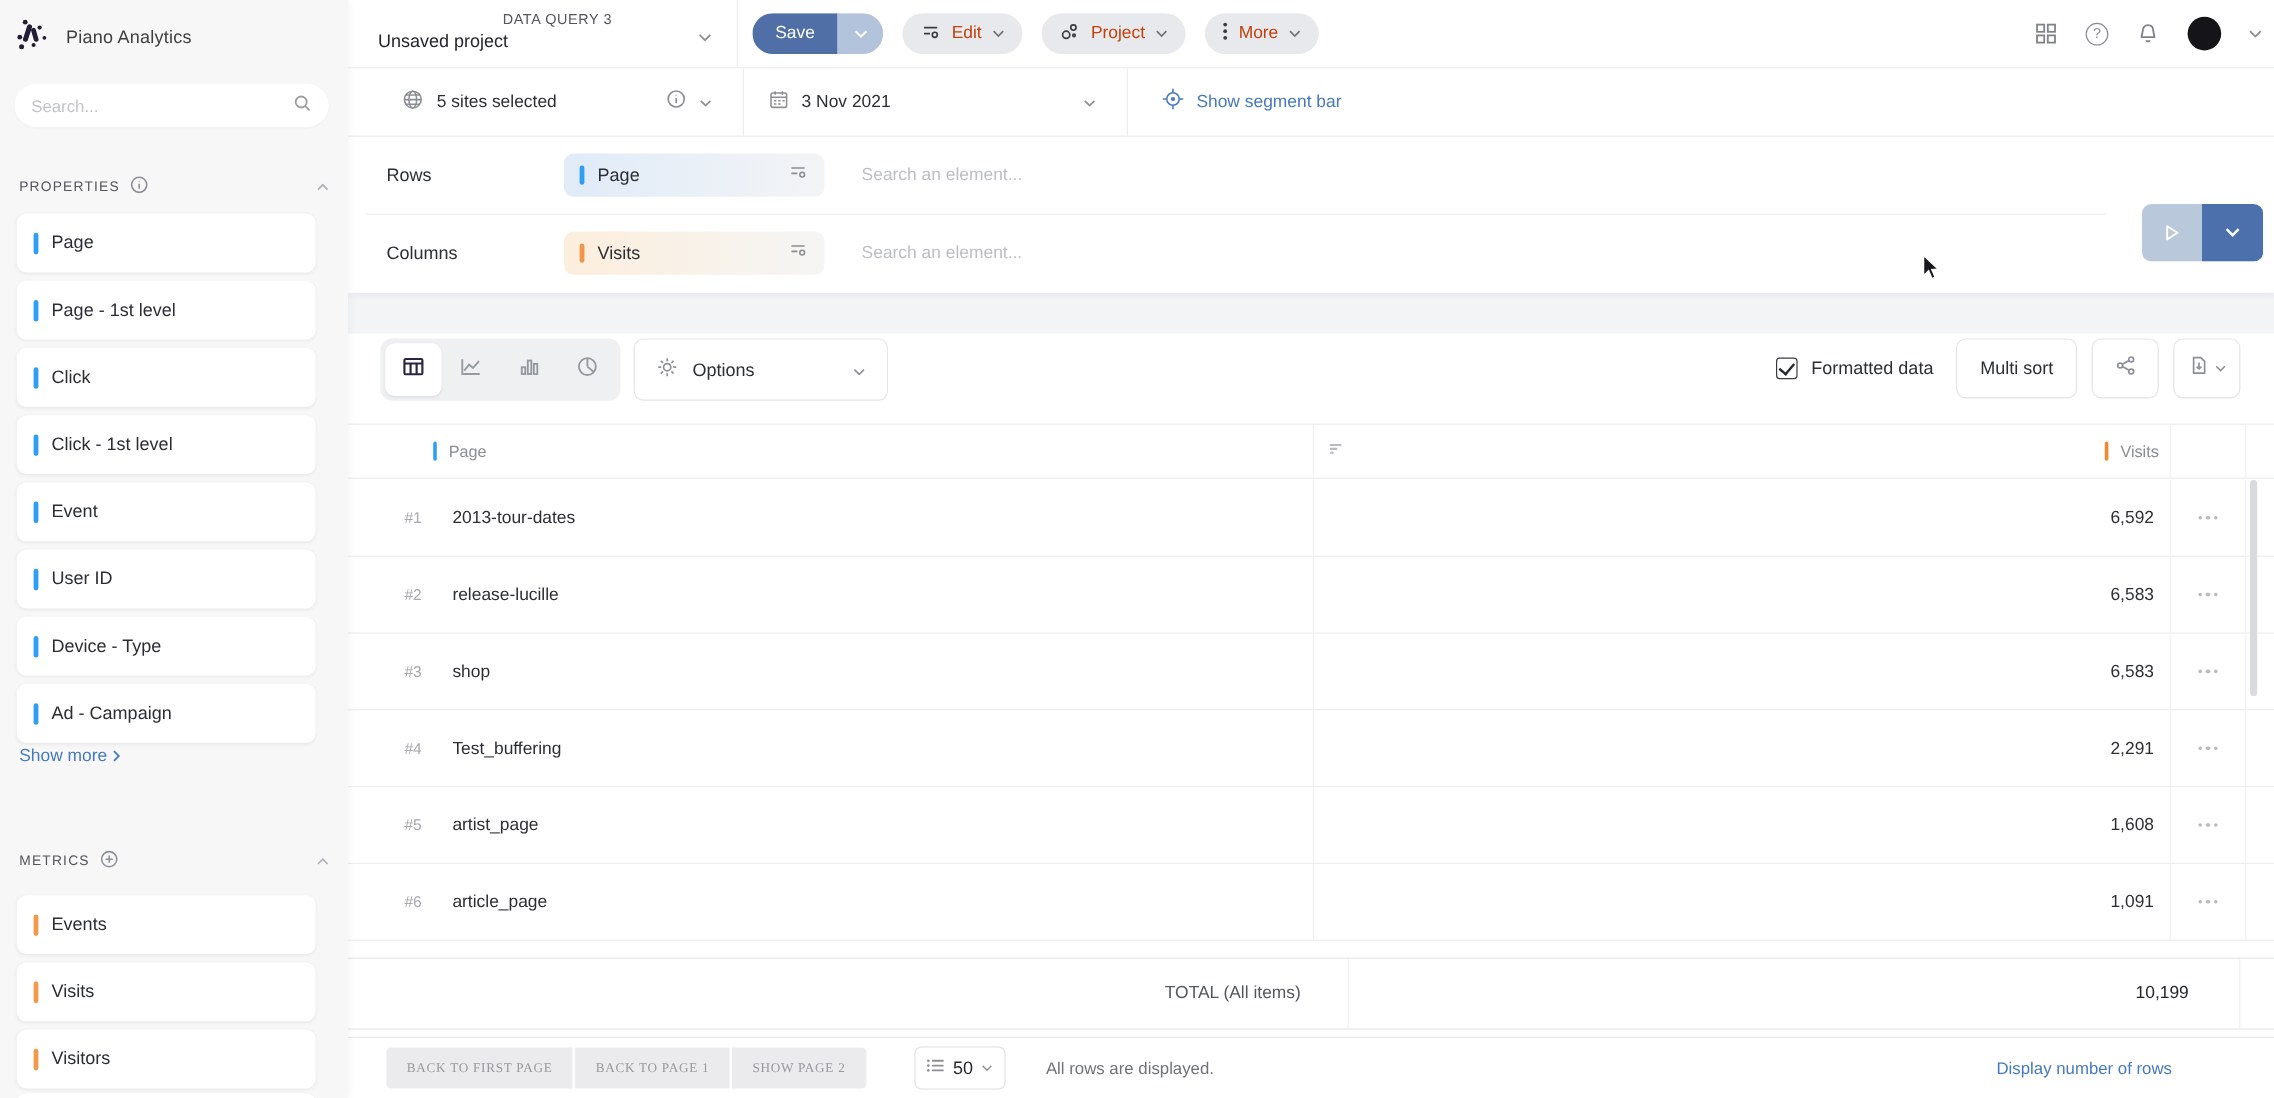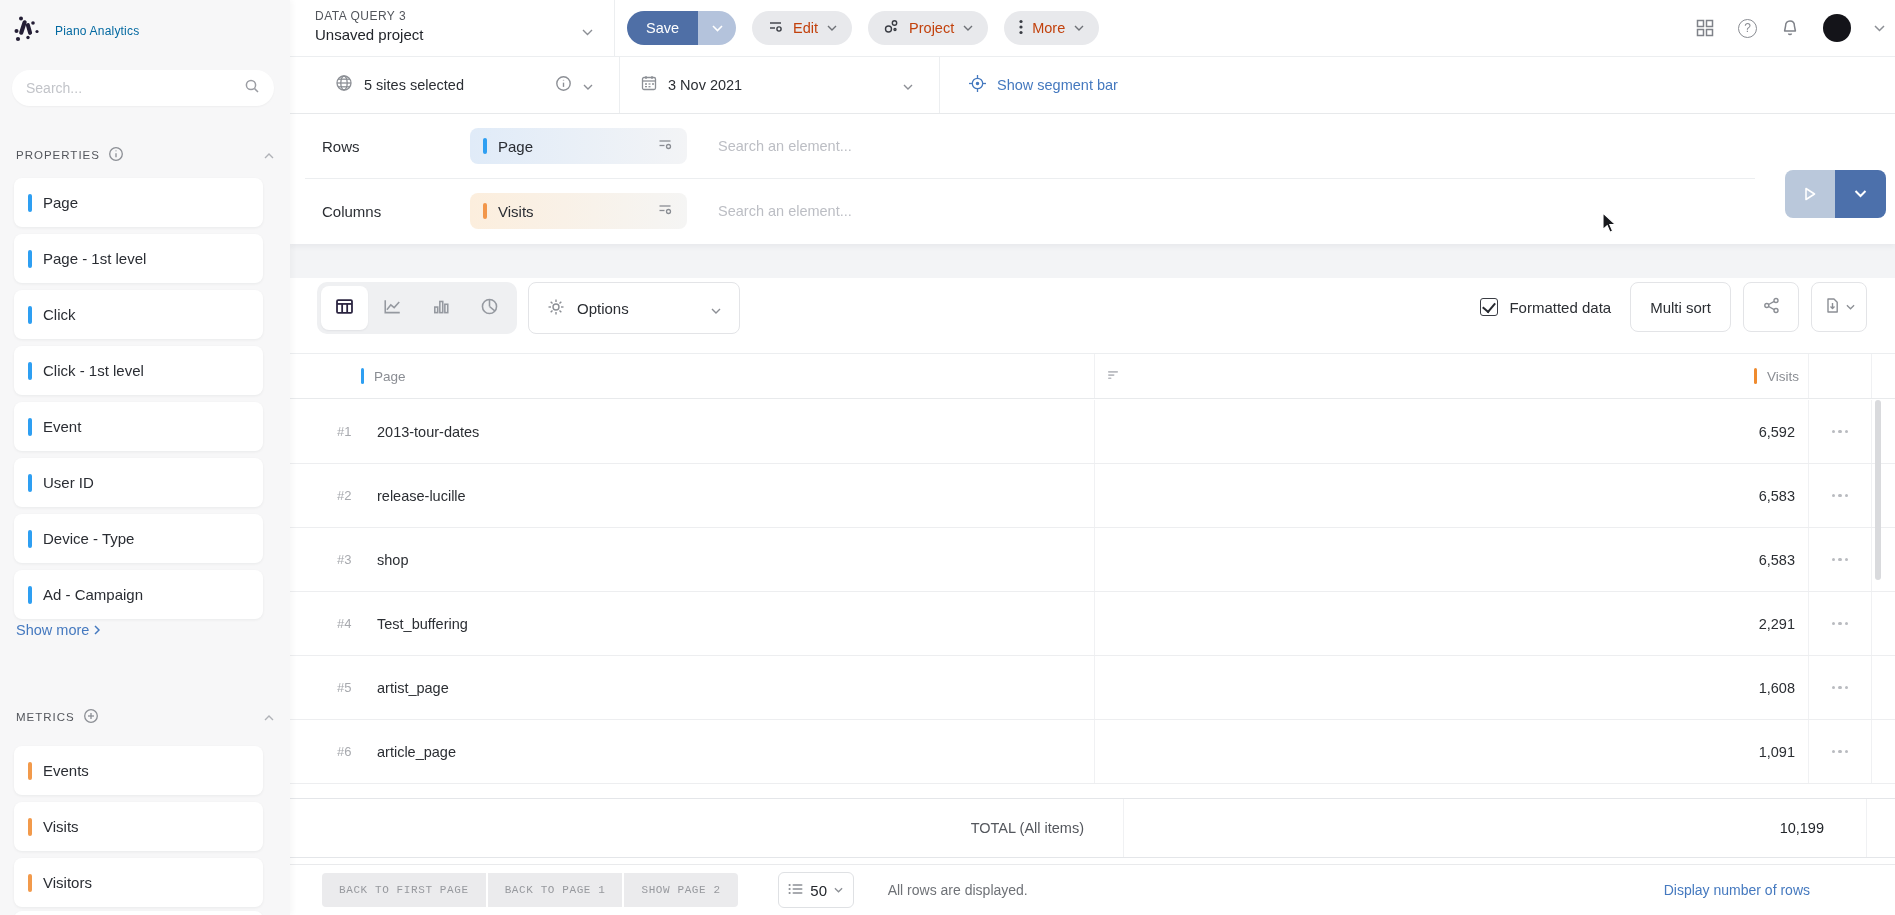--- a/index.html
+++ b/index.html
@@ -3,21 +3,21 @@
 <meta charset="utf-8">
 <style>
   * { margin:0; padding:0; box-sizing:border-box; }
   html,body { width:1895px; height:915px; overflow:hidden; }
   body { font-family:"Liberation Sans", sans-serif; background:#ffffff; color:#2b2e33; position:relative; }
 
   
   .sidebar { position:absolute; left:0; top:0; width:290px; height:915px; background:#f7f7f8;
              box-shadow:2px 0 6px rgba(20,20,30,.04); z-index:5; overflow:hidden; }
   .logo-row { display:flex; align-items:center; gap:13px; padding:12px 0 0 12px; height:50px; }
-  .logo-title { font-size:12px; color:#0369a1; letter-spacing:.2px; }
+  .logo-title { font-size:15px; color:#404040; letter-spacing:.2px; }
   .search-pill { position:absolute; left:12px; top:70px; width:262px; height:36px; background:#fff;
                  border-radius:18px; display:flex; align-items:center; padding:0 14px; box-shadow:0 1px 2px rgba(20,20,30,.04); }
   .search-pill input { border:none; outline:none; flex:1; font-size:14px; color:#4b4e54; background:transparent; font-family:inherit; }
   .search-pill input::placeholder { color:#c2c4c9; }
   .side-head { display:flex; align-items:center; gap:8px; padding:0 16px; margin-top:0; color:#53565c;
                font-size:11.5px; letter-spacing:1px; }
   .side-head .spacer { flex:1; }
   .props-head { position:absolute; top:146px; left:0; right:0; }
   .metrics-head { position:absolute; top:708px; left:0; right:0; }
   .card-list { position:absolute; left:14px; width:249px; }
@@ -32,21 +32,21 @@
   .show-more { position:absolute; left:16px; top:622px; font-size:14.5px; color:#4579bf; display:flex; align-items:center; gap:5px; cursor:pointer; }
   .sliver-card { position:absolute; left:14px; top:911px; width:249px; height:20px; background:#fff; border-radius:8px; box-shadow:0 1px 3px rgba(25,28,40,.06); }
 
   
   .main { position:absolute; left:290px; top:0; width:1605px; height:915px; background:#f3f4f6; }
 
   
   .topbar { position:absolute; top:0; left:0; width:100%; height:114px; background:#fff; border-bottom:1px solid #e8eaec; }
   .row-a { position:relative; height:57px; border-bottom:1px solid #eceef0; display:flex; align-items:center; }
   .title-block { width:325px; height:100%; border-right:1px solid #eceef0; position:relative; padding:9px 0 0 25px; flex:none; }
-  .q-name { font-size:12px; color:#53565c; letter-spacing:.5px; }
+  .q-name { font-size:12px; color:#53565c; letter-spacing:.5px;text-align:center; }
   .q-status { font-size:15px; color:#22252b; margin-top:3px; }
   .title-chevron { position:absolute; left:292px; top:22px; color:#8c8f95; cursor:pointer; }
   .pill { height:34px; border-radius:17px; display:flex; align-items:center; gap:9px; padding:0 15px;
           background:#e8e9ec; font-size:14.5px; color:#c2410c; cursor:pointer; flex:none; }
   .save-split { display:flex; height:34px; border-radius:17px; overflow:hidden; margin-left:12px; flex:none; cursor:pointer; }
   .save-main { background:#4f6fa6; color:#fff; display:flex; align-items:center; padding:0 19px; font-size:14.5px; }
   .save-arrow { background:#b4c3dc; width:38px; display:flex; align-items:center; justify-content:center; color:#fff; }
   .row-a .pill { margin-left:16px; }
   .rowa-right { margin-left:auto; display:flex; align-items:center; gap:23px; padding-right:10px; color:#7f8289; }
   .icon-btn { cursor:pointer; display:flex; align-items:center; justify-content:center; }
@@ -125,21 +125,21 @@
   .total-row { position:absolute; top:520px; left:0; width:100%; height:60px; border-top:1px solid #e4e6e9; border-bottom:1px solid #e4e6e9;gap:29px; }
   .total-label { display:flex; align-items:center; justify-content:flex-end; padding-right:10px; font-size:14.5px; color:#54575d; }
   .total-value { display:flex; align-items:center; justify-content:flex-end; padding-right:13px; font-size:14.5px; color:#23262b;
                  border-left:1px solid #f0f1f3; }
   .scroll-thumb { position:absolute; right:14px; top:122px; width:6px; height:180px; border-radius:3px; background:#d9dadd; }
 
   .pagination { position:absolute; bottom:0; left:0; width:100%; height:51px; border-top:1px solid #e9eaec; background:#fff;
                 display:flex; align-items:center; padding-left:32px; }
   .pg-group { display:flex; gap:2px; }
   .pg-btn { height:34px; background:#ebebed; border:none; color:#97999e; font-size:11px; letter-spacing:.6px;
-            padding:0 17px; cursor:pointer; font-family:Liberation Mono, monospace; }
+            padding:0 17px; cursor:pointer; font-family:Liberation Serif, serif; }
   .pg-btn:first-child { border-radius:4px 0 0 4px; }
   .pg-btn:last-child { border-radius:0 4px 4px 0; }
   .per-page { margin-left:40px; width:76px; height:36px; border:1px solid #dfe1e4; border-radius:6px; background:#fff;
               display:flex; align-items:center; justify-content:center; gap:7px; font-size:15px; color:#23262b; cursor:pointer; }
   .pg-status { margin-left:34px; font-size:14px; color:#6f7277; }
   .pg-link { margin-left:auto; margin-right:85px; font-size:14px; color:#4579bf; cursor:pointer; }
 
   .cursor { position:absolute; left:1602px; top:212px; z-index:50; pointer-events:none; }
   .chev-s { flex:none; }
 </style>

